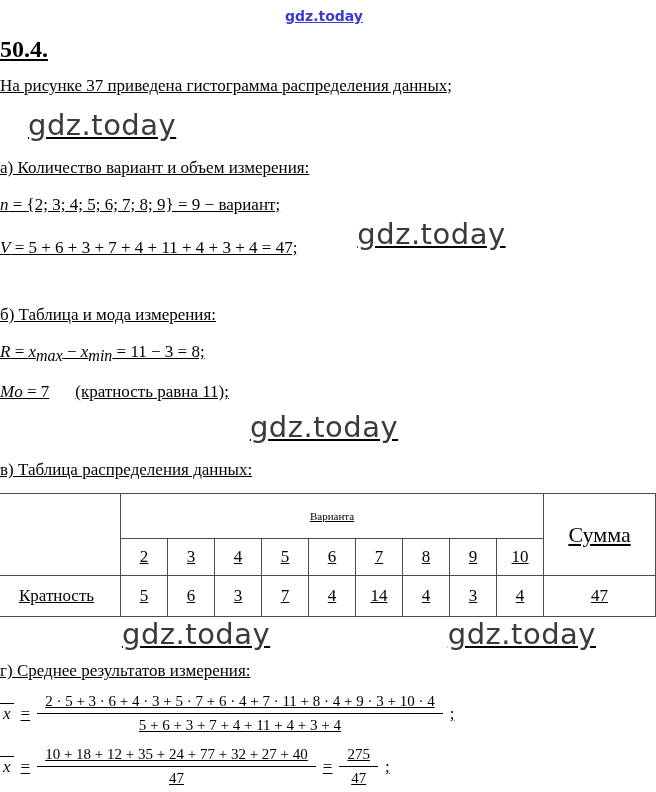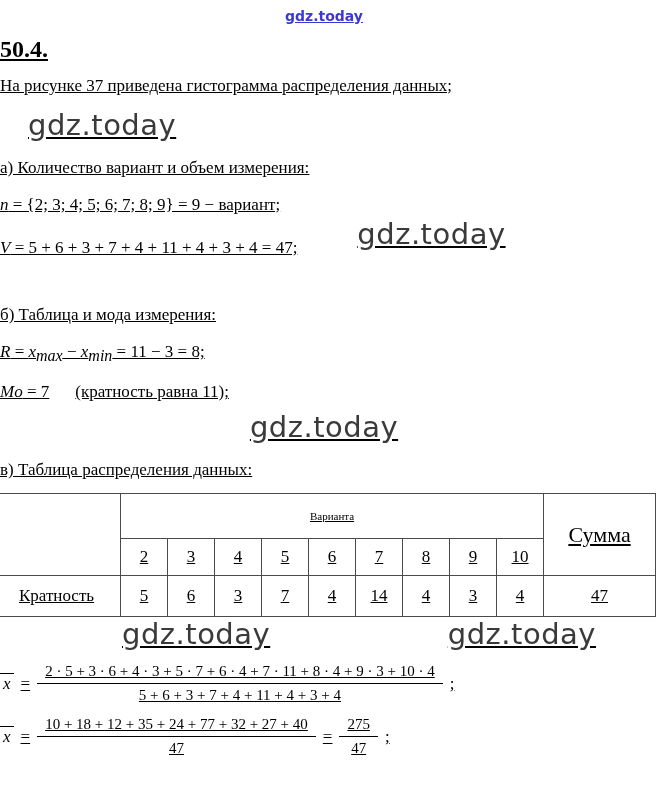--- a/index.html
+++ b/index.html
@@ -175,20 +175,21 @@
       </tr>
     </tbody>
       </table>
   </div>
 
   <div class="wm-row">
     <span class="watermark">gdz.today</span>
     <span class="watermark">gdz.today</span>
   </div>
 
+  <div class="section-title sec-g-title">г) Среднее результатов измерения:</div>
 
   <div class="eqrow">
     <span class="xbar-wrap"><span class="xbar">x</span></span>
     <span class="eq-sign">=</span>
     <span class="frac">
       <span class="num">2 · 5 + 3 · 6 + 4 · 3 + 5 · 7 + 6 · 4 + 7 · 11 + 8 · 4 + 9 · 3 + 10 · 4</span>
       <span class="den">5 + 6 + 3 + 7 + 4 + 11 + 4 + 3 + 4</span>
     </span>
     <span class="eq-tail">;</span>
   </div>

